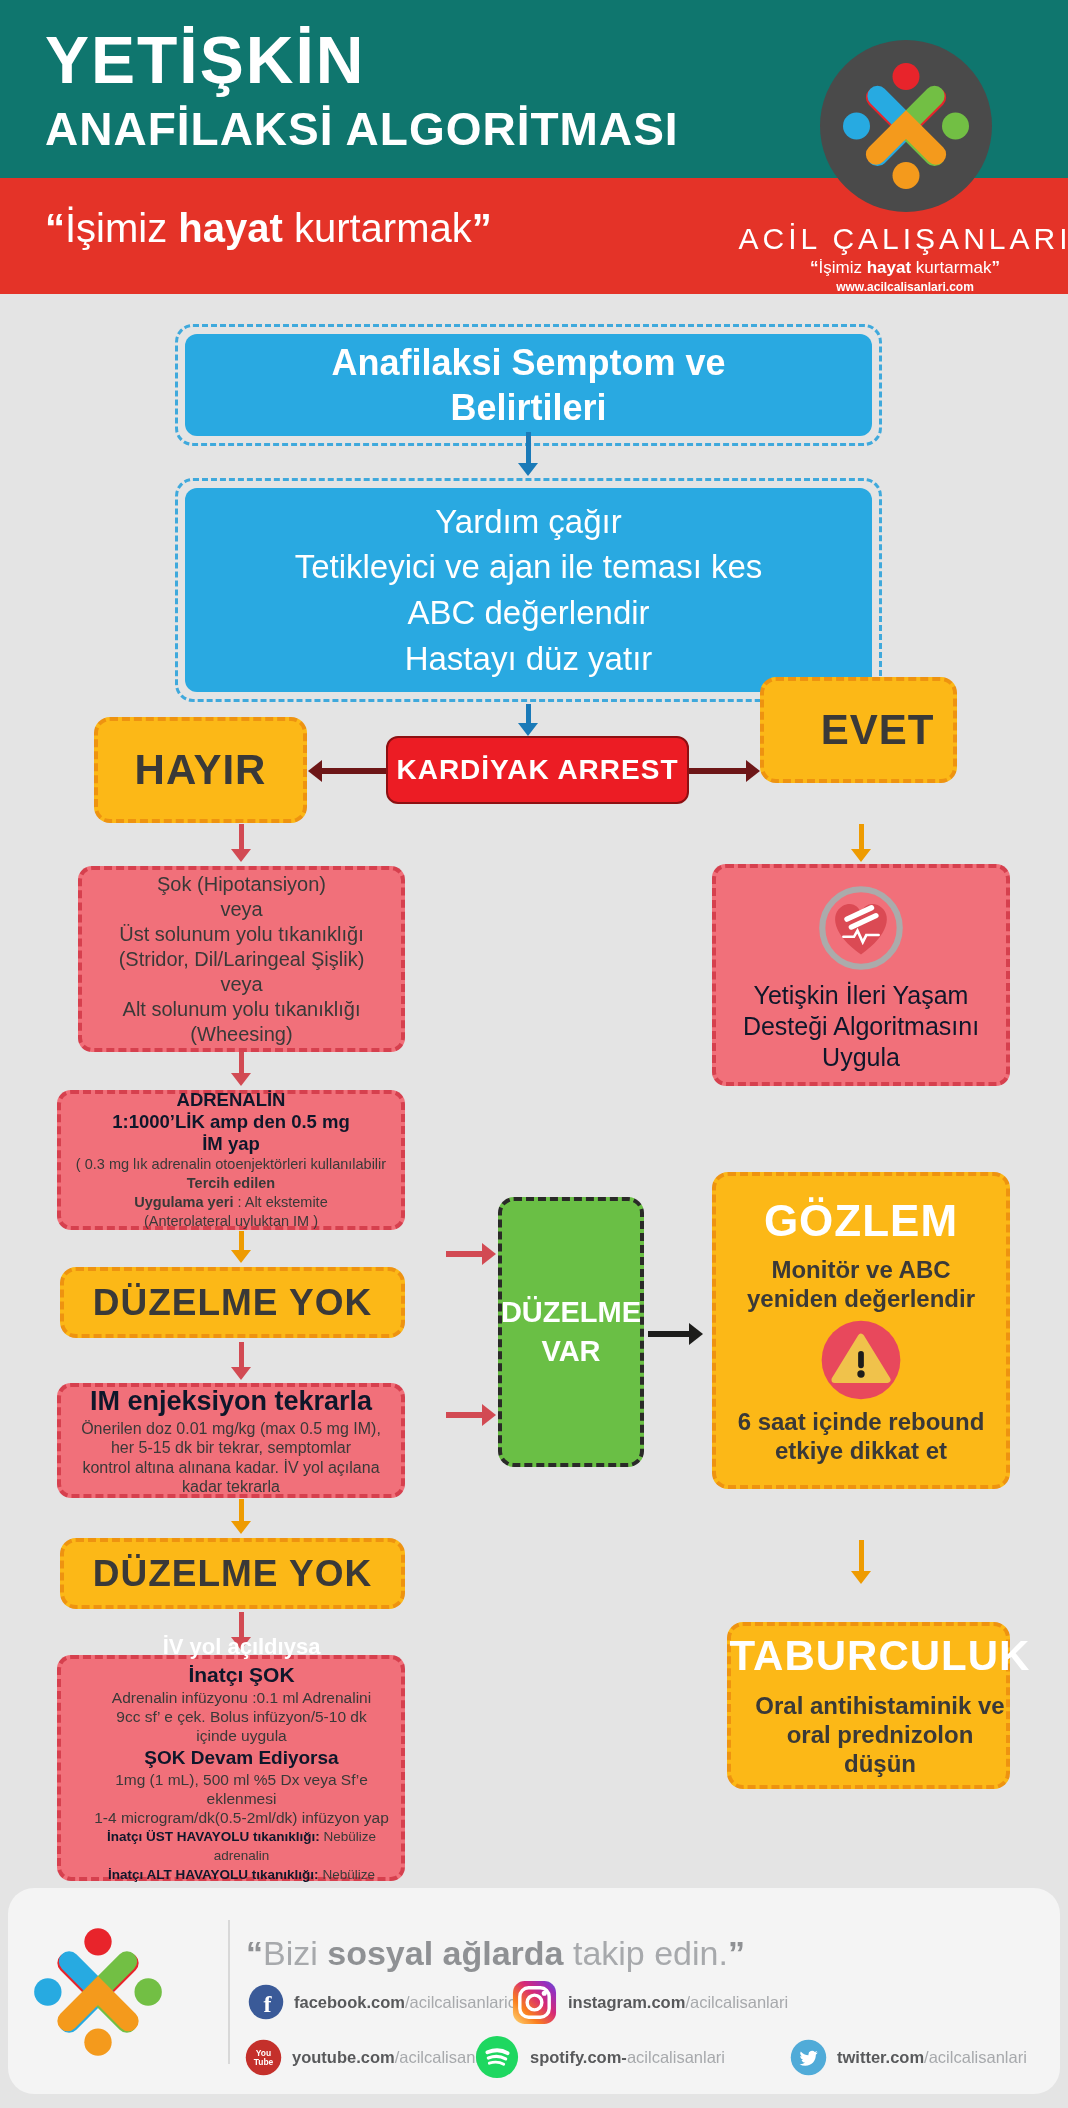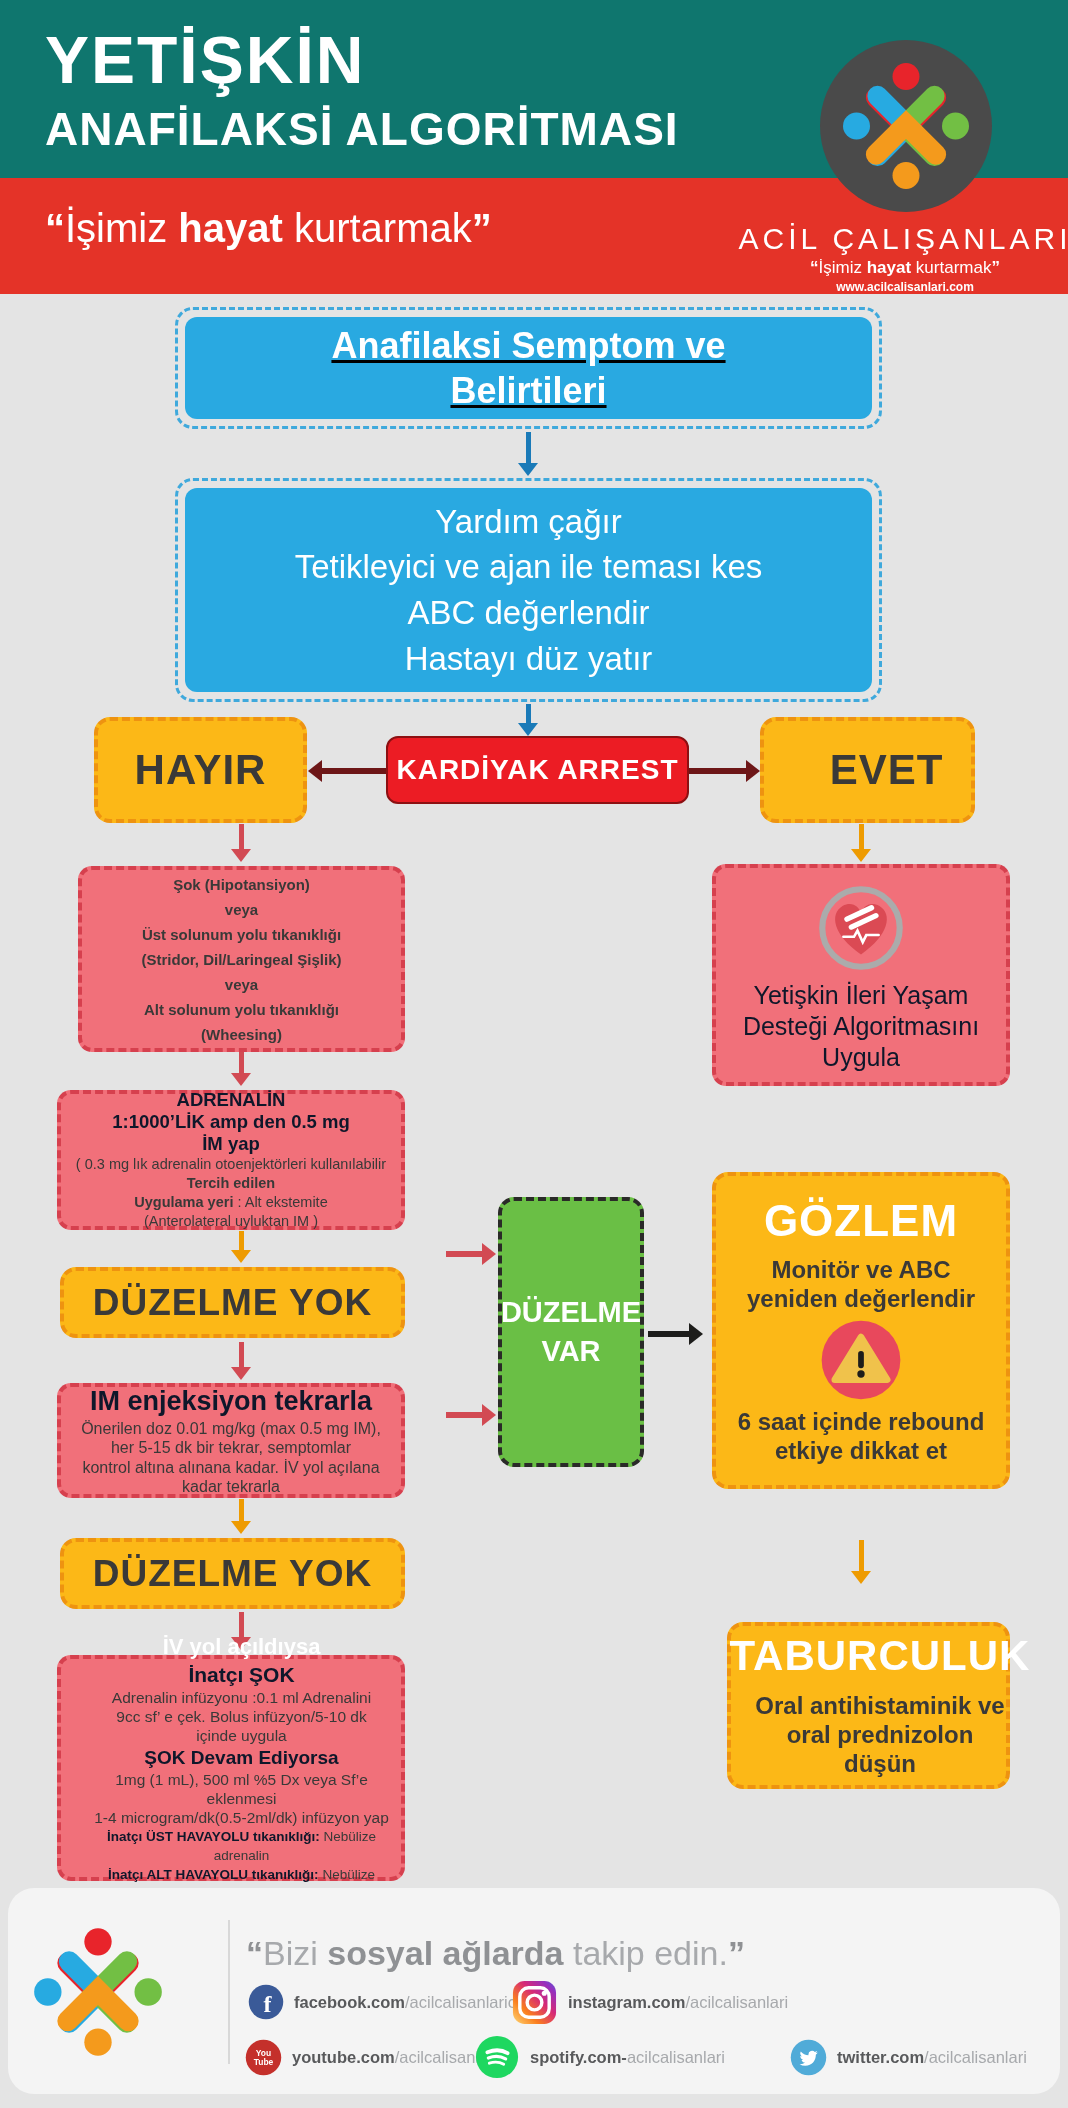--- a/index.html
+++ b/index.html
@@ -35,21 +35,21 @@
             display:flex;flex-direction:column;align-items:center;justify-content:center;color:#3a3938;}
   .box-green{background:#6abf45;border:4px dashed #2a2a28;border-radius:16px;
              display:flex;flex-direction:column;align-items:center;justify-content:center;
              color:#fff;font-weight:800;font-size:29px;line-height:1.35;}
   .box-arrest{background:#ec1c24;border:2px solid #8c1012;border-radius:12px;
               display:flex;align-items:center;justify-content:center;color:#fff;
               font-weight:800;font-size:28px;letter-spacing:1px;}
   .decision{font-size:42px;letter-spacing:1px;}
   .dzy{font-size:37px;letter-spacing:1px;}
 
-  .sym-line{font-size:15px;font-weight:700;line-height:25px;}
+  .sym-line{font-size:20px;font-weight:400;line-height:25px;}
   .t-yel{color:#0f172a;font-weight:800;}
   .adr-t{font-size:18.5px;line-height:22px;}
   .adr-d{font-size:14.5px;line-height:19px;font-weight:500;}
   .adr-b{font-weight:800;}
   .im-title{font-size:27px;line-height:32px;margin-bottom:2px;}
   .im-d{font-size:16px;line-height:19.5px;font-weight:500;}
   .iv-title{color:#fff;font-weight:800;font-size:22px;line-height:28px;}
   .iv-sub{font-size:21px;line-height:27px;}
   .iv-sub2{font-size:19px;line-height:25px;}
   .iv-d{font-size:15.5px;line-height:19px;font-weight:500;}
@@ -126,40 +126,40 @@
 
   <div class="logo-circle">
     <svg width="150" height="150">
         <use href="#people-logo"></use>
       </svg>
   </div>
   <div class="brand-name">ACİL ÇALIŞANLARI</div>
   <div class="brand-tag"><span class="bq-q">“</span><span>İşimiz </span><span class="bq-b">hayat</span><span> kurtarmak</span><span class="bq-q">”</span></div>
   <div class="brand-web">www.acilcalisanlari.com</div>
 
-  <div class="box dash-blue" style="left:175px;top:307px;width:707px;height:122px;text-decoration:underline;">
+  <div class="box dash-blue" style="left:175px;top:324px;width:707px;height:122px;">
     <div class="fill-blue">
       <div class="bb-title">Anafilaksi Semptom ve</div>
       <div class="bb-title">Belirtileri</div>
     </div>
   </div>
   <div class="arr arr-v" style="left:517px;top:432px;height:44px;--c:#1a7ab8;"></div>
   <div class="box dash-blue" style="left:175px;top:478px;width:707px;height:224px;">
     <div class="fill-blue">
       <div class="bb-line">Yardım çağır</div>
       <div class="bb-line">Tetikleyici ve ajan ile teması kes</div>
       <div class="bb-line">ABC değerlendir</div>
       <div class="bb-line">Hastayı düz yatır</div>
     </div>
   </div>
   <div class="arr arr-v" style="left:517px;top:704px;height:32px;--c:#1a7ab8;"></div>
 
   <div class="box box-yellow decision" style="left:94px;top:717px;width:213px;height:106px;">HAYIR</div>
   <div class="box box-arrest" style="left:386px;top:736px;width:303px;height:68px;">KARDİYAK ARREST</div>
-  <div class="box box-yellow decision" style="left:760px;top:717px;width:215px;height:106px;padding-left:38px;">EVET</div>
+  <div class="box box-yellow decision" style="left:760px;top:677px;width:197px;height:106px;padding-left:38px;">EVET</div>
   <div class="arr arr-l" style="left:308px;top:758px;width:78px;--c:#6d1617;"></div>
   <div class="arr arr-r" style="left:689px;top:758px;width:71px;--c:#6d1617;"></div>
   <div class="arr arr-v" style="left:230px;top:824px;height:38px;--c:#d24a53;"></div>
   <div class="arr arr-v" style="left:850px;top:824px;height:38px;--c:#ee9b01;"></div>
 
   <div class="box box-pink" style="left:78px;top:866px;width:327px;height:186px;">
     <div class="sym-line">Şok (Hipotansiyon)</div>
     <div class="sym-line">veya</div>
     <div class="sym-line">Üst solunum yolu tıkanıklığı</div>
     <div class="sym-line">(Stridor, Dil/Laringeal Şişlik)</div>

